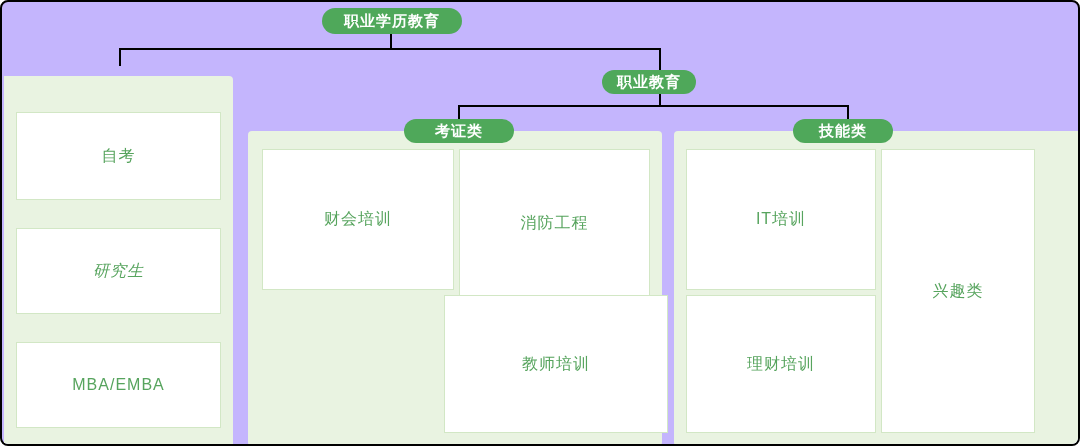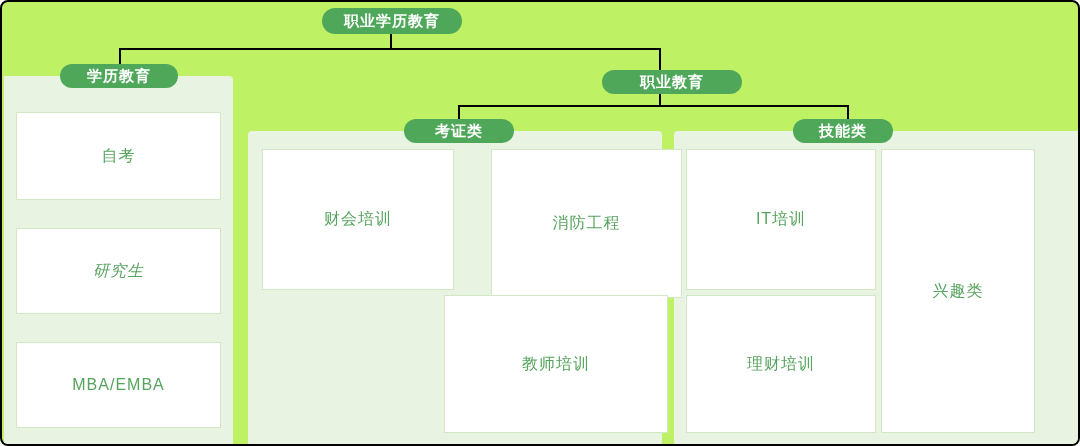--- a/index.html
+++ b/index.html
@@ -4,21 +4,21 @@
 <style>
   * { margin: 0; padding: 0; box-sizing: border-box; }
   html, body { background: #ffffff; }
   body {
     font-family: "Liberation Sans", "DejaVu Sans", sans-serif;
   }
   .canvas {
     position: relative;
     width: 1080px;
     height: 446px;
-    background: #bef264;
+    background: #c4b5fd;
     border: 2px solid #000000;
     border-radius: 8px;
     overflow: hidden;
   }
   .pill {
     position: absolute;
     z-index: 3;
     display: flex;
     align-items: center;
     justify-content: center;
@@ -66,33 +66,32 @@
   <div class="line" style="left:456px; top:103px; width:391px; height:2px;"></div>
   <div class="line" style="left:456px; top:103px; width:2px; height:16px;"></div>
   <div class="line" style="left:845px; top:103px; width:2px; height:16px;"></div>
 
   <div class="panel" style="left:2px; top:74px; width:229px; height:370px; border-radius:0 4px 0 0;"></div>
   <div class="panel" style="left:246px; top:129px; width:414px; height:315px;"></div>
   <div class="panel" style="left:672px; top:129px; width:406px; height:315px; border-radius:4px 0 0 4px;"></div>
 
   <div class="pill" style="left:320px; top:6px; width:140px; height:26px;">职业学历教育</div>
 
-  <div class="pill" style="left:58px; top:62px; width:118px; height:24px;">学历教育</div>
 
-  <div class="pill" style="left:600px; top:68px; width:140px; height:24px;">职业教育</div>
+  <div class="pill" style="left:600px; top:68px; width:94px; height:24px;">职业教育</div>
 
   <div class="pill" style="left:402px; top:117px; width:110px; height:24px;text-align:right;">考证类</div>
 
   <div class="pill" style="left:791px; top:117px; width:100px; height:24px;">技能类</div>
 
   <div class="card" style="left:14px; top:110px; width:205px; height:88px;">自考</div>
   <div class="card" style="left:14px; top:226px; width:205px; height:86px;font-style:italic;">研究生</div>
   <div class="card" style="left:260px; top:147px; width:192px; height:141px;">财会培训</div>
 
   <div class="card" style="left:14px; top:340px; width:205px; height:86px;">MBA/EMBA</div>
-  <div class="card" style="left:457px; top:147px; width:191px; height:149px;margin-left:32px;">消防工程</div>
+  <div class="card" style="left:457px; top:147px; width:191px; height:149px;">消防工程</div>
   <div class="card" style="left:442px; top:293px; width:224px; height:138px;">教师培训</div>
 
   <div class="card" style="left:684px; top:147px; width:190px; height:141px;">IT培训</div>
   <div class="card" style="left:684px; top:293px; width:190px; height:138px;">理财培训</div>
   <div class="card" style="left:879px; top:147px; width:154px; height:284px;">兴趣类</div>
 
 </div>
 
 </body></html>

